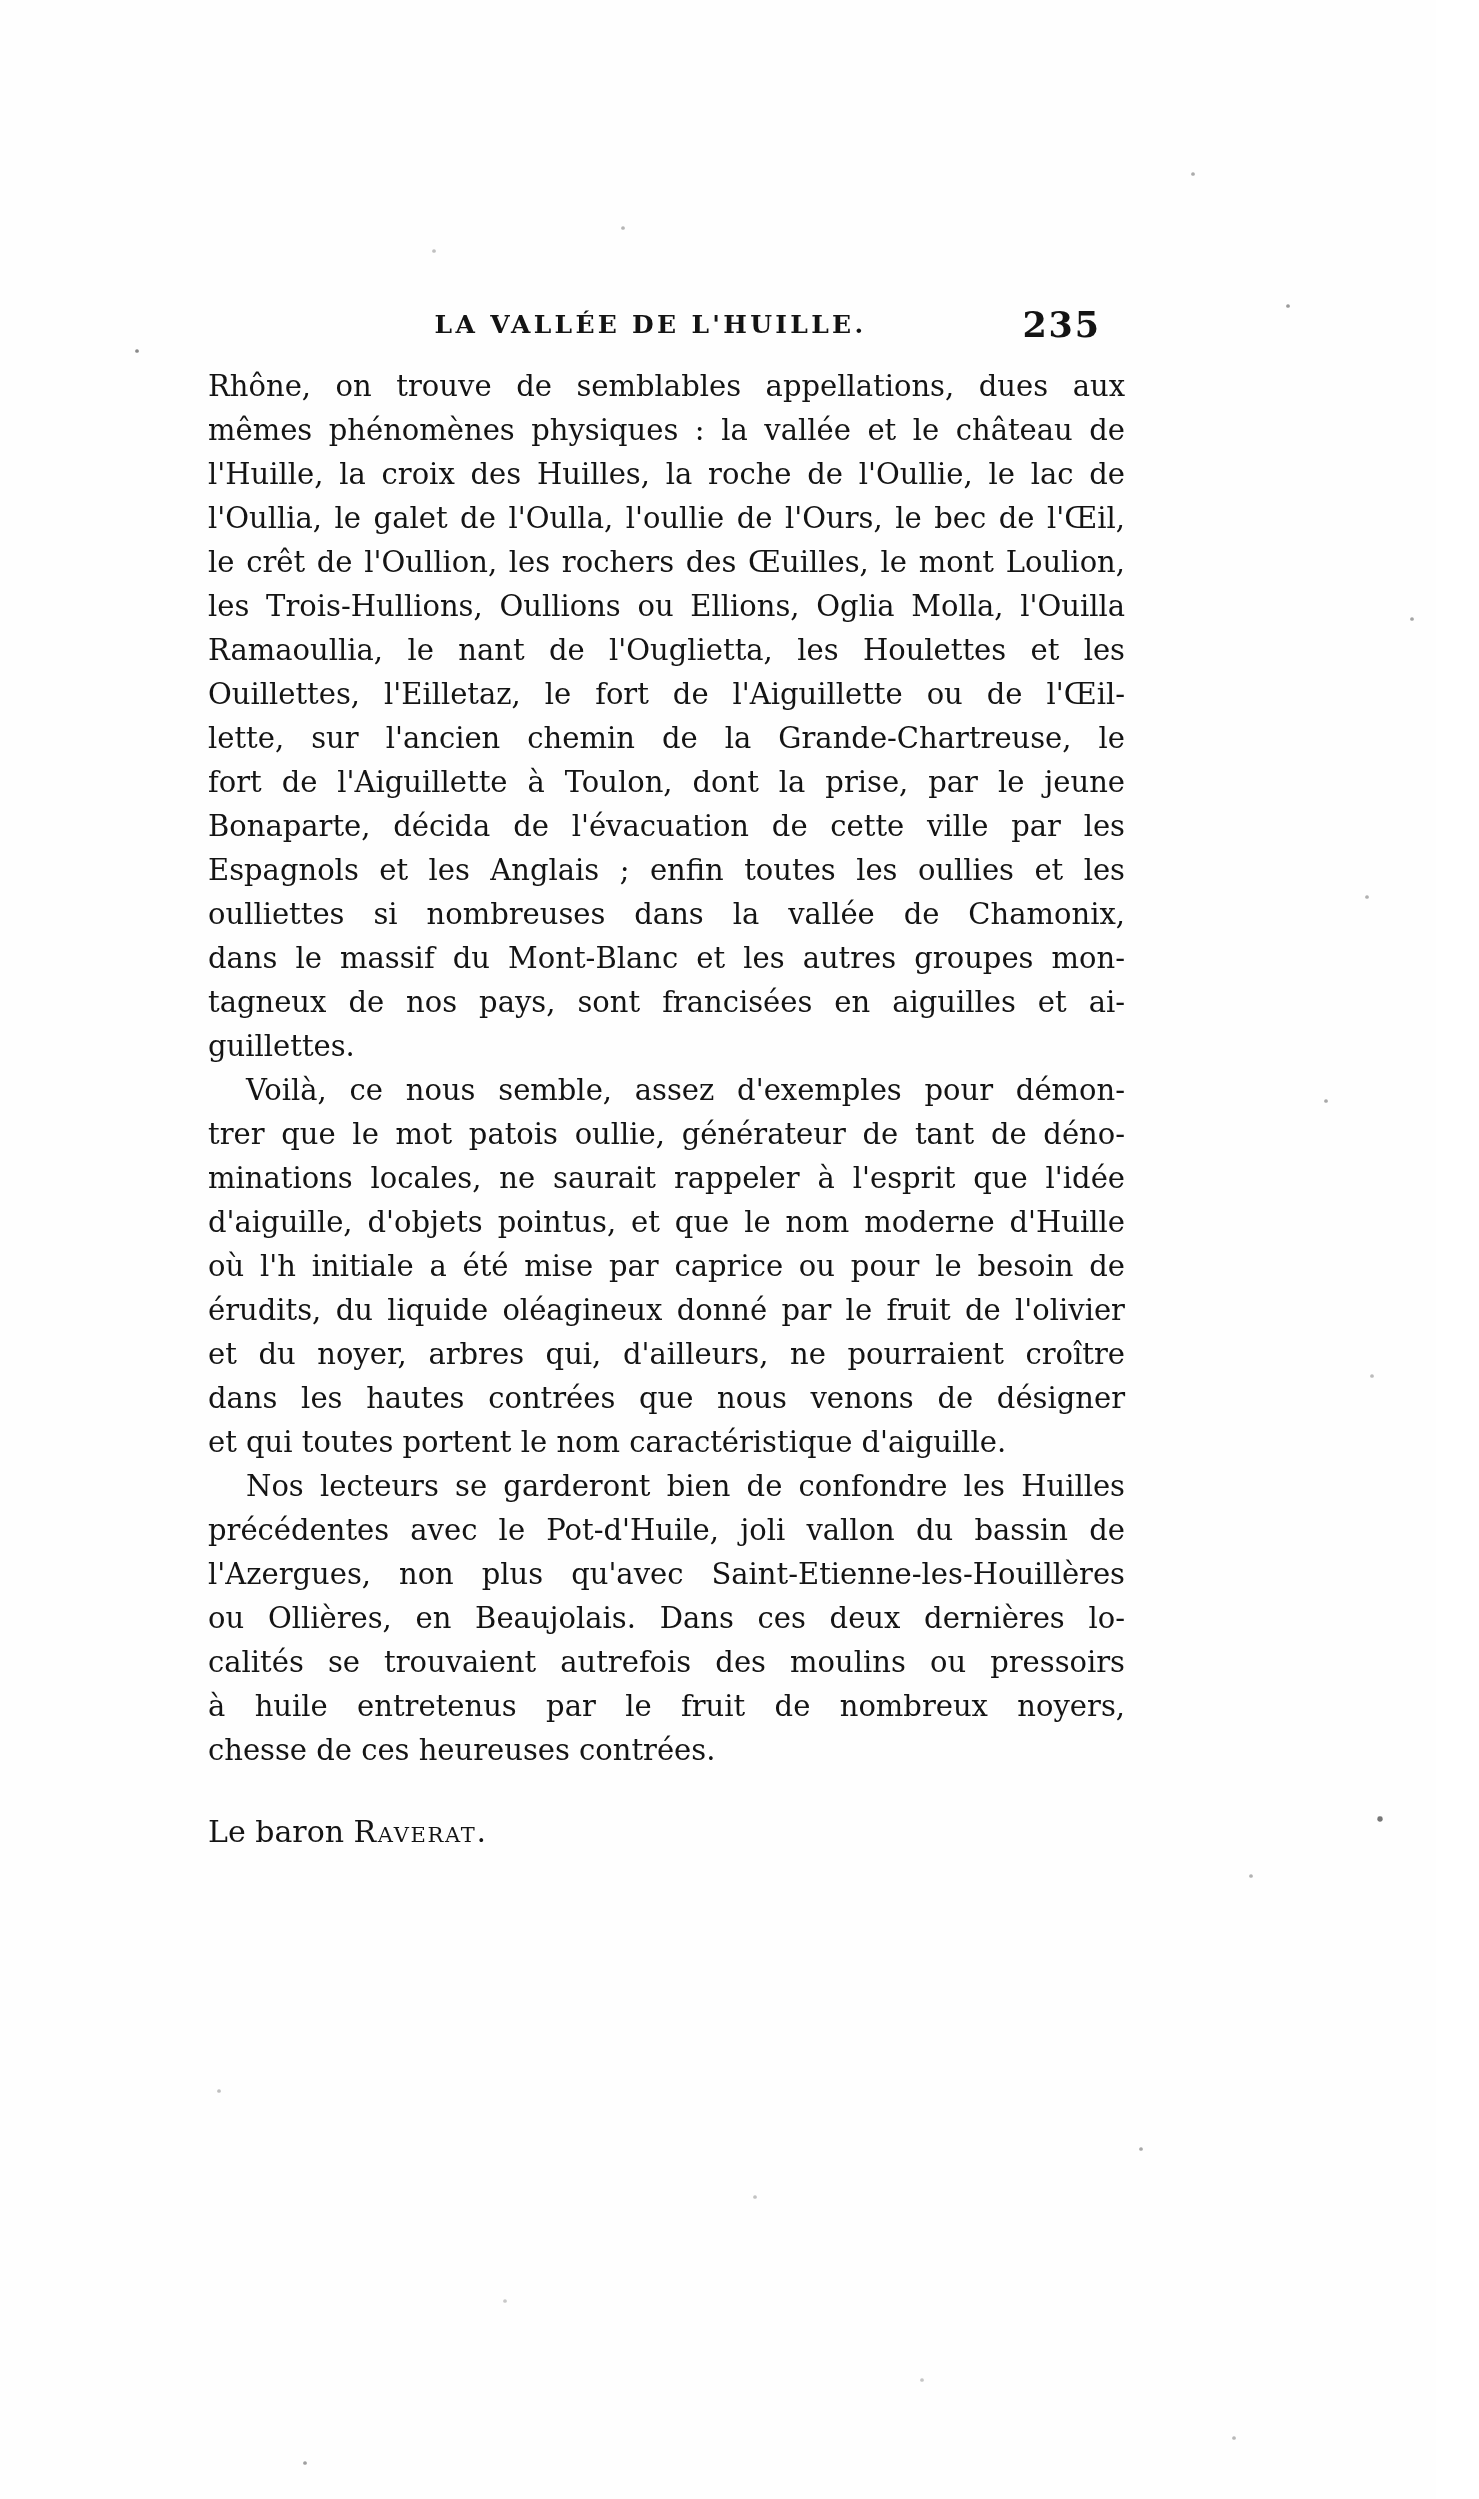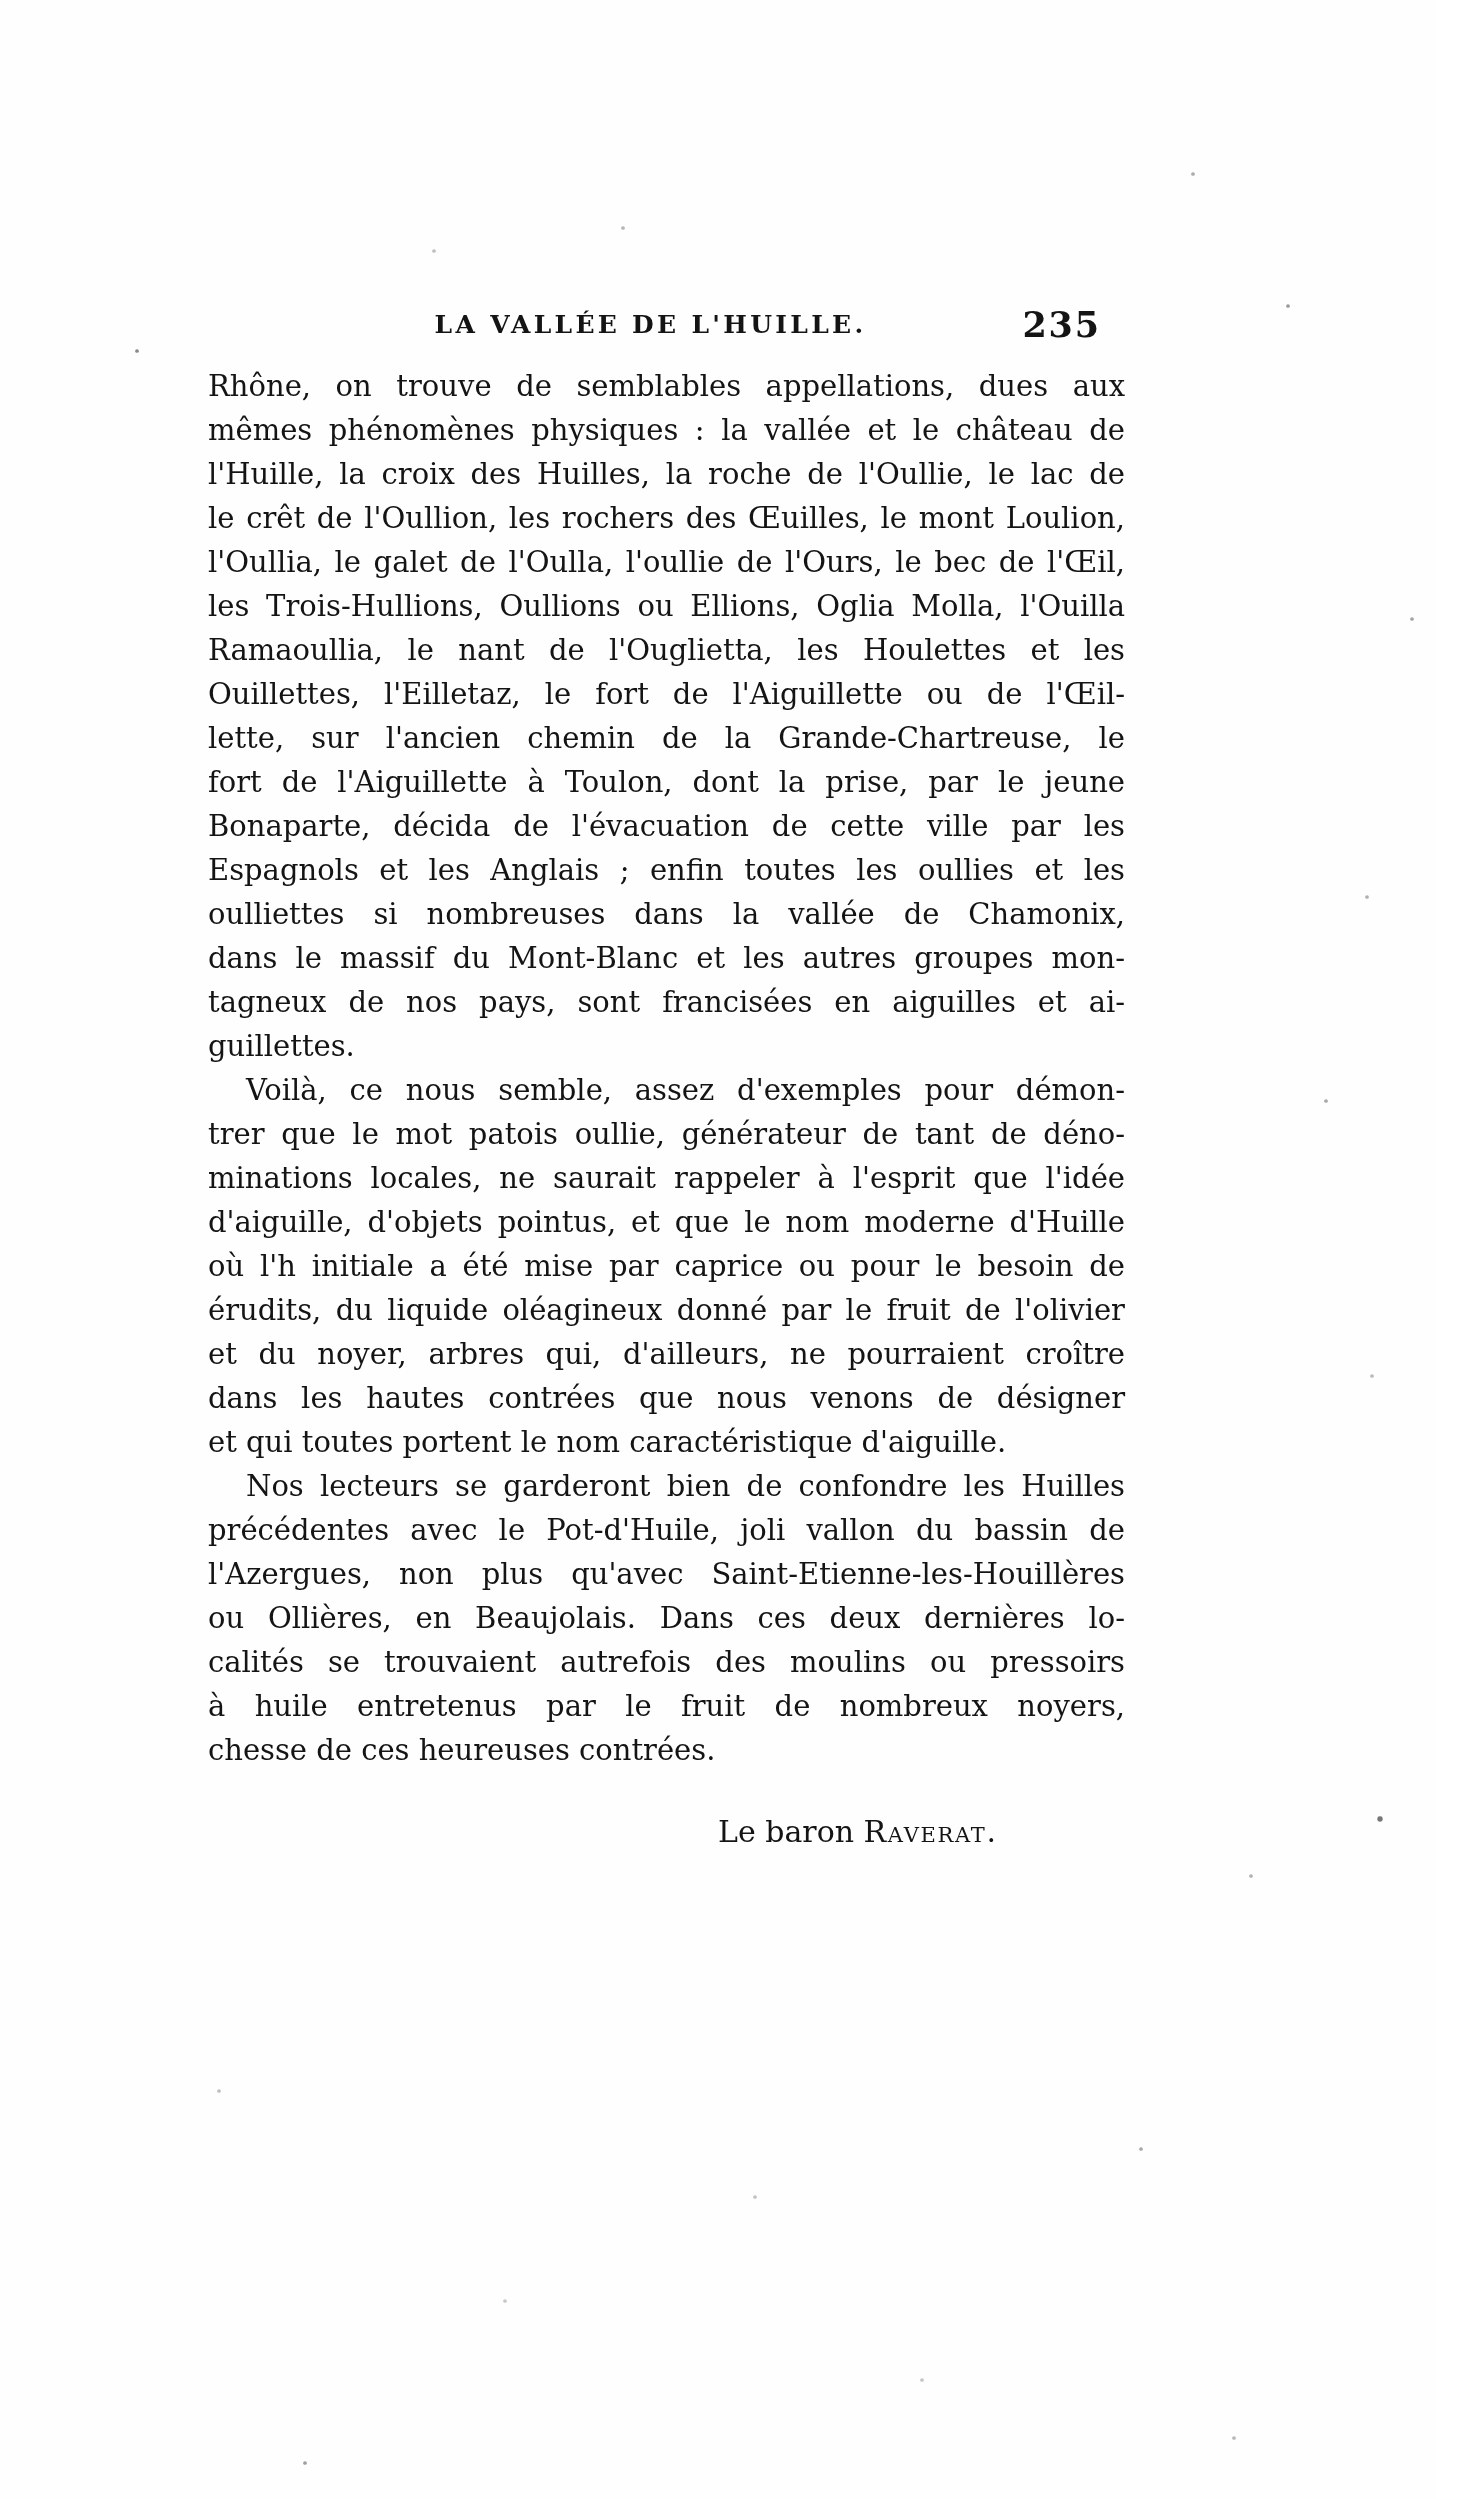--- a/index.html
+++ b/index.html
@@ -60,21 +60,20 @@
   }
   .line.last {
     text-align-last: left;
   }
   .line.indent {
     text-indent: 38px;
   }
   
   .signature {
     margin-top: 38px;
-    margin-left: 510px;
     font-size: 30px;
     line-height: 43px;
     white-space: nowrap;
   }
   .signature .smallcaps {
     font-variant: small-caps;
     letter-spacing: 1.7px;
   }
   
   .scan-noise {
@@ -115,22 +114,22 @@
     <div class="page-title">LA VALLÉE DE L'HUILLE.</div>
     <div class="page-number">235</div>
   </div>
 
   <div class="text-block">
 
     <div class="paragraph">
         <div class="line">Rhône, on trouve de semblables appellations, dues aux</div>
         <div class="line">mêmes phénomènes physiques : la vallée et le château de</div>
         <div class="line">l'Huille, la croix des Huilles, la roche de l'Oullie, le lac de</div>
+        <div class="line">l'Oullia, le galet de l'Oulla, l'oullie de l'Ours, le bec de l'Œil,</div>
         <div class="line">le crêt de l'Oullion, les rochers des Œuilles, le mont Loulion,</div>
-        <div class="line">l'Oullia, le galet de l'Oulla, l'oullie de l'Ours, le bec de l'Œil,</div>
         <div class="line">les Trois-Hullions, Oullions ou Ellions, Oglia Molla, l'Ouilla</div>
         <div class="line">Ramaoullia, le nant de l'Ouglietta, les Houlettes et les</div>
         <div class="line">Ouillettes, l'Eilletaz, le fort de l'Aiguillette ou de l'Œil-</div>
         <div class="line">lette, sur l'ancien chemin de la Grande-Chartreuse, le</div>
         <div class="line">fort de l'Aiguillette à Toulon, dont la prise, par le jeune</div>
         <div class="line">Bonaparte, décida de l'évacuation de cette ville par les</div>
         <div class="line">Espagnols et les Anglais ; enfin toutes les oullies et les</div>
         <div class="line">oulliettes si nombreuses dans la vallée de Chamonix,</div>
         <div class="line">dans le massif du Mont-Blanc et les autres groupes mon-</div>
         <div class="line">tagneux de nos pays, sont francisées en aiguilles et ai-</div>

